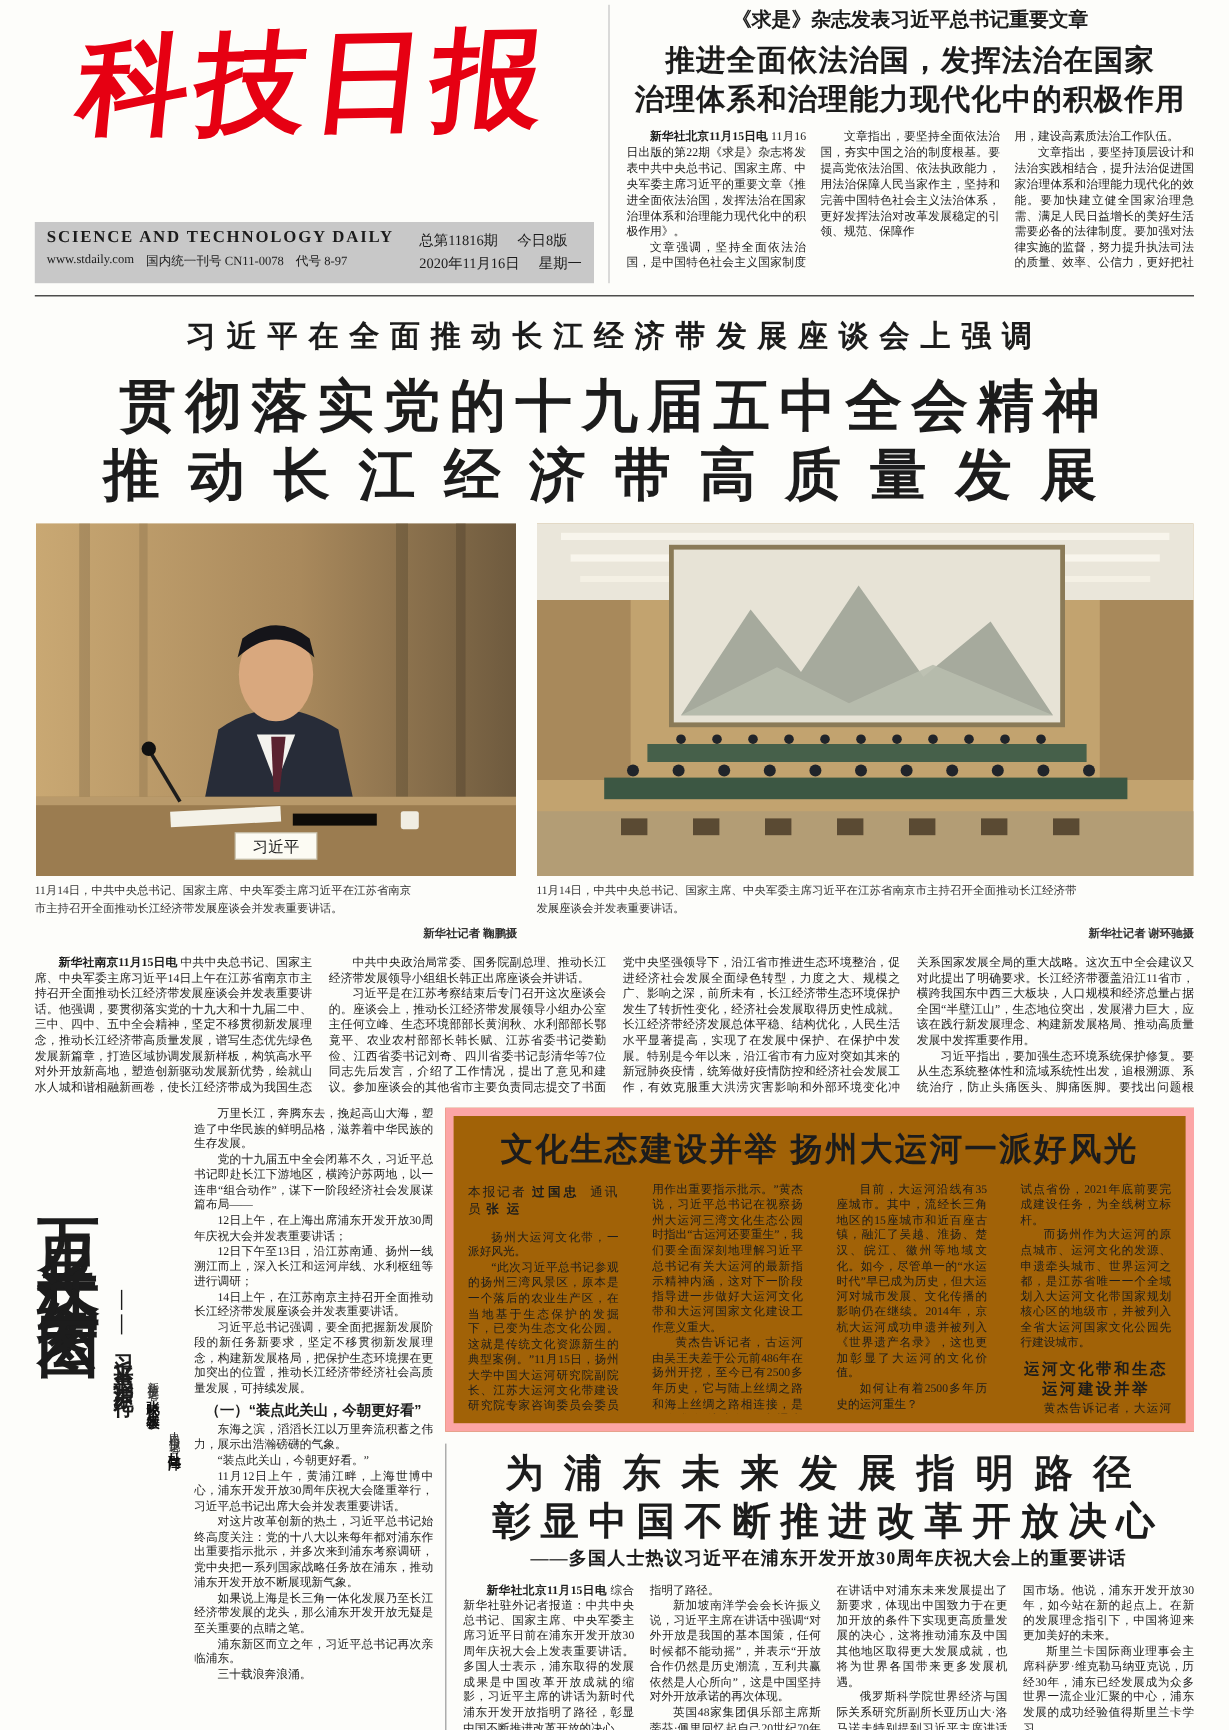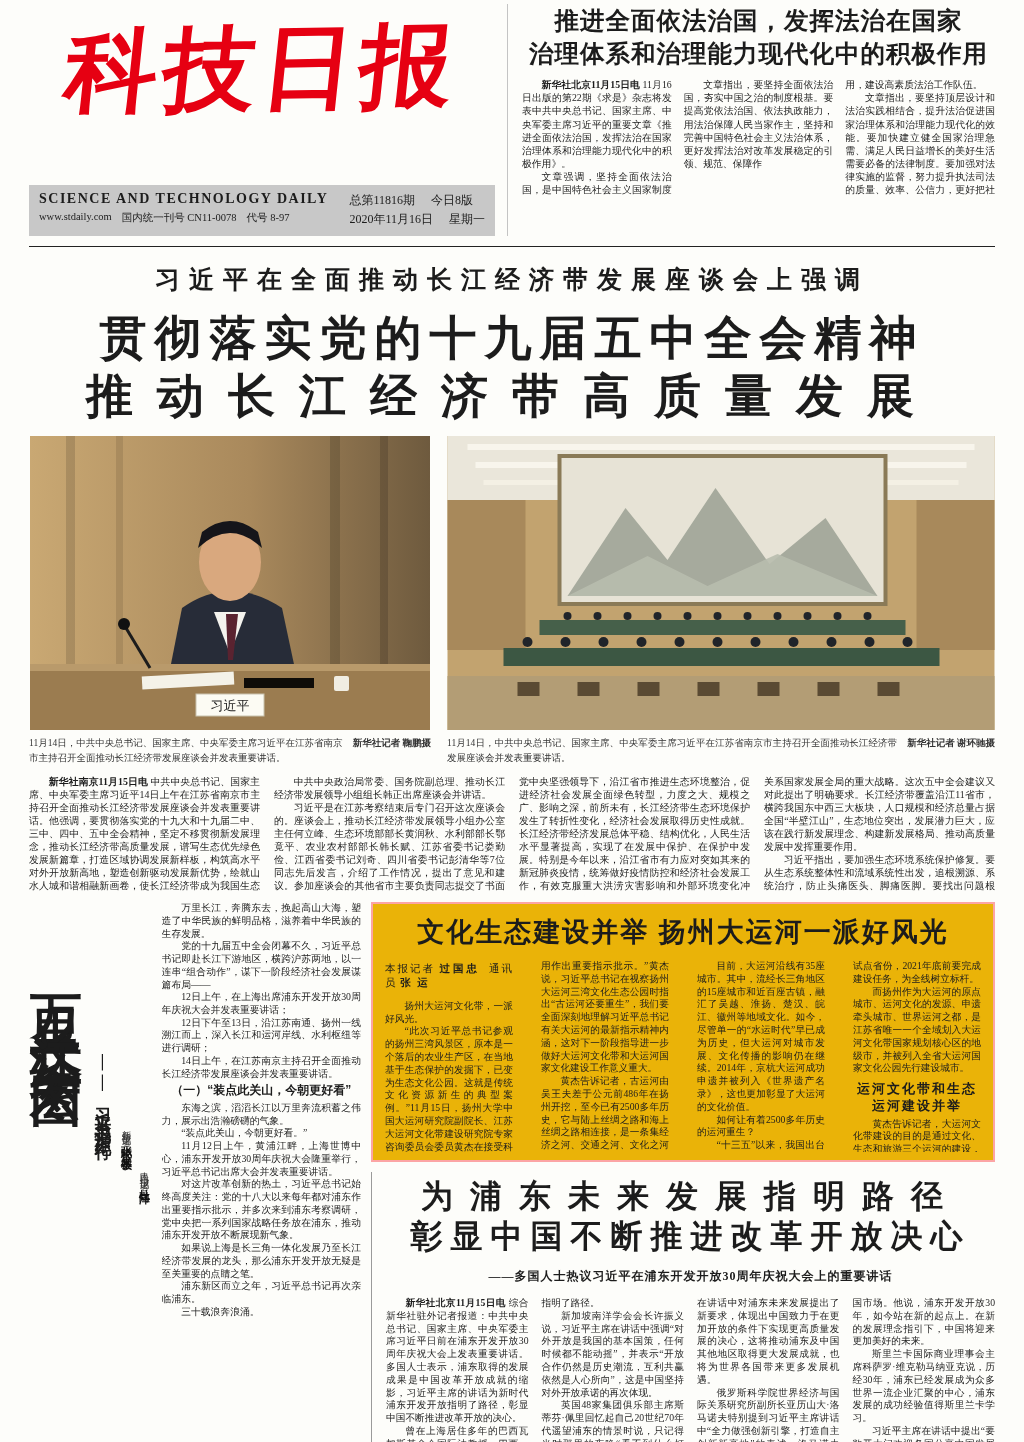--- a/index.html
+++ b/index.html
@@ -35,57 +35,57 @@
   .lead-kicker{font-weight:900;font-size:25px;letter-spacing:9px;margin:4px 0 16px;}
   .lead-l1{font-weight:900;font-size:47px;letter-spacing:8px;line-height:1.12;}
   .lead-l2{font-weight:900;font-size:47px;letter-spacing:24px;line-height:1.3;}
   
   .photos{display:flex;gap:16px;margin-top:6px;}
   .fig{margin:0;}
   .fig-left{width:402px;}
   .fig-right{flex:1;}
   .fig svg{display:block;width:100%;height:294px;}
   figcaption{margin-top:6px;font-size:9.5px;line-height:1.6;text-align:justify;color:#333;}
-  .credit{float:right;font-weight:bold;padding-left:10px;}
+  .credit{float:right;font-weight:bold;padding-left:10px;margin-top:36px;}
   
   .story-cols{display:flex;gap:14px;margin-top:10px;height:116px;overflow:hidden;}
   .story-cols .col{flex:1;font-size:9.9px;line-height:1.31;text-align:justify;}
   
   .lower{display:flex;margin-top:10px;height:566px;overflow:hidden;}
   .feature{width:332px;display:flex;flex:none;}
   .ft-block{display:flex;padding-top:52px;font-family:"Liberation Sans",sans-serif;}
   .ft-big{writing-mode:vertical-rl;font-weight:900;font-size:52px;line-height:1.05;letter-spacing:14px;}
   .ft-sub{writing-mode:vertical-rl;font-weight:bold;font-size:16.5px;padding-top:100px;margin:0 5px 0 8px;
           letter-spacing:4px;font-family:"Liberation Serif",serif;}
   .ft-by{writing-mode:vertical-rl;font-size:9.5px;letter-spacing:2px;color:#333;
          font-family:"Liberation Serif",serif;}
   .ft-by b{font-size:11px;color:#111;}
   .ft-by1{padding-top:168px;}
   .ft-by2{padding-top:210px;margin-left:3px;}
   .ft-text{flex:1;margin-left:10px;font-size:9.8px;line-height:1.3;text-align:justify;overflow:hidden;}
   .ft-subhead{font-weight:bold;font-size:12px;text-align:center;margin:3px 0;text-indent:0;
               font-family:"Liberation Sans",sans-serif;}
   .right-lower{flex:1;margin-left:10px;display:flex;flex-direction:column;}
   
-  .canal{border:2px solid #fca5a5;padding:4px 12px 8px;background:#eab308;}
+  .canal{border:7px solid #fca5a5;padding:4px 12px 8px;background:#a16207;}
   .canal-title{font-family:"Liberation Sans",sans-serif;font-weight:900;font-size:27px;
                letter-spacing:2px;text-align:center;margin:6px 0 10px;}
   .canal-cols{display:flex;gap:28px;height:192px;overflow:hidden;}
   .canal-cols .col{flex:1;font-size:9.7px;line-height:1.32;text-align:justify;}
   .byline{font-size:10.5px;margin:2px 0 10px;letter-spacing:1px;}
   .byline b{letter-spacing:2px;}
   .c-subhead{font-weight:bold;font-size:13px;text-align:center;letter-spacing:2px;margin:5px 0 3px;
              font-family:"Liberation Sans",sans-serif;text-indent:0;}
   
   .pudong{margin-top:10px;padding:6px 0 0 14px;border-left:1px solid #9a9a9a;flex:1;
           display:flex;flex-direction:column;}
   .p-head{text-align:center;font-family:"Liberation Sans",sans-serif;}
   .p-l1{font-weight:900;font-size:32px;letter-spacing:17px;line-height:1.15;}
   .p-l2{font-weight:900;font-size:32px;letter-spacing:8px;line-height:1.35;}
-  .p-sub{font-weight:bold;font-size:12px;margin-top:10px;letter-spacing:1px;
+  .p-sub{font-weight:bold;font-size:15px;margin-top:0;letter-spacing:1px;
          font-family:"Liberation Serif",serif;}
   .pudong-cols{display:flex;gap:13px;margin-top:12px;flex:1;overflow:hidden;}
   .pudong-cols .col{flex:1;font-size:9.7px;line-height:1.32;text-align:justify;}
 </style>
 </head>
 <body>
 
 <div class="page">
 
   <header class="topbar">
@@ -101,20 +101,21 @@
           </div>
         </div>
         <div class="gb-right">
           <div><span>总第11816期</span><span class="sp"></span><span>今日8版</span></div>
           <div><span>2020年11月16日</span><span class="sp"></span><span>星期一</span></div>
         </div>
       </div>
     </div>
 
     <article class="qiushi">
+      <div class="q-kicker">《求是》杂志发表习近平总书记重要文章</div>
       <h2 class="q-title"><span>推进全面依法治国，发挥法治在国家</span><br><span>治理体系和治理能力现代化中的积极作用</span></h2>
       <div class="q-cols">
         <div class="col">
           <p class="para"><span class="dl">新华社北京11月15日电</span> <span>11月16日出版的第22期《求是》杂志将发表中共中央总书记、国家主席、中央军委主席习近平的重要文章《推进全面依法治国，发挥法治在国家治理体系和治理能力现代化中的积极作用》。</span></p>
           <p class="para">文章强调，坚持全面依法治国，是中国特色社会主义国家制度和国家治理体系的显著优势。我国社会主义法治凝聚着我们党治国</p>
         </div>
         <div class="col">
           <p class="para">文章指出，要坚持全面依法治国，夯实中国之治的制度根基。要提高党依法治国、依法执政能力，用法治保障人民当家作主，坚持和完善中国特色社会主义法治体系，更好发挥法治对改革发展稳定的引领、规范、保障作</p>
         </div>
         <div class="col">
@@ -252,20 +253,21 @@
         <div class="ft-sub">——习近平总书记沪苏纪行</div>
         <div class="ft-by ft-by1"><span>新华社记者</span> <b>张晓松 朱基钗</b></div>
         <div class="ft-by ft-by2"><span>人民日报记者</span> <b>杜尚泽</b></div>
       </div>
       <div class="ft-text">
         <p class="para">万里长江，奔腾东去，挽起高山大海，塑造了中华民族的鲜明品格，滋养着中华民族的生存发展。</p>
         <p class="para">党的十九届五中全会闭幕不久，习近平总书记即赴长江下游地区，横跨沪苏两地，以一连串“组合动作”，谋下一阶段经济社会发展谋篇布局——</p>
         <p class="para">12日上午，在上海出席浦东开发开放30周年庆祝大会并发表重要讲话；</p>
         <p class="para">12日下午至13日，沿江苏南通、扬州一线溯江而上，深入长江和运河岸线、水利枢纽等进行调研；</p>
         <p class="para">14日上午，在江苏南京主持召开全面推动长江经济带发展座谈会并发表重要讲话。</p>
+        <p class="para">习近平总书记强调，要全面把握新发展阶段的新任务新要求，坚定不移贯彻新发展理念，构建新发展格局，把保护生态环境摆在更加突出的位置，推动长江经济带经济社会高质量发展，可持续发展。</p>
         <p class="ft-subhead">（一）“装点此关山，今朝更好看”</p>
         <p class="para">东海之滨，滔滔长江以万里奔流积蓄之伟力，展示出浩瀚磅礴的气象。</p>
         <p class="para">“装点此关山，今朝更好看。”</p>
         <p class="para">11月12日上午，黄浦江畔，上海世博中心，浦东开发开放30周年庆祝大会隆重举行，习近平总书记出席大会并发表重要讲话。</p>
         <p class="para">对这片改革创新的热土，习近平总书记始终高度关注：党的十八大以来每年都对浦东作出重要指示批示，并多次来到浦东考察调研，党中央把一系列国家战略任务放在浦东，推动浦东开发开放不断展现新气象。</p>
         <p class="para">如果说上海是长三角一体化发展乃至长江经济带发展的龙头，那么浦东开发开放无疑是至关重要的点睛之笔。</p>
         <p class="para">浦东新区而立之年，习近平总书记再次亲临浦东。</p>
         <p class="para">三十载浪奔浪涌。</p>
       </div>
     </aside>

